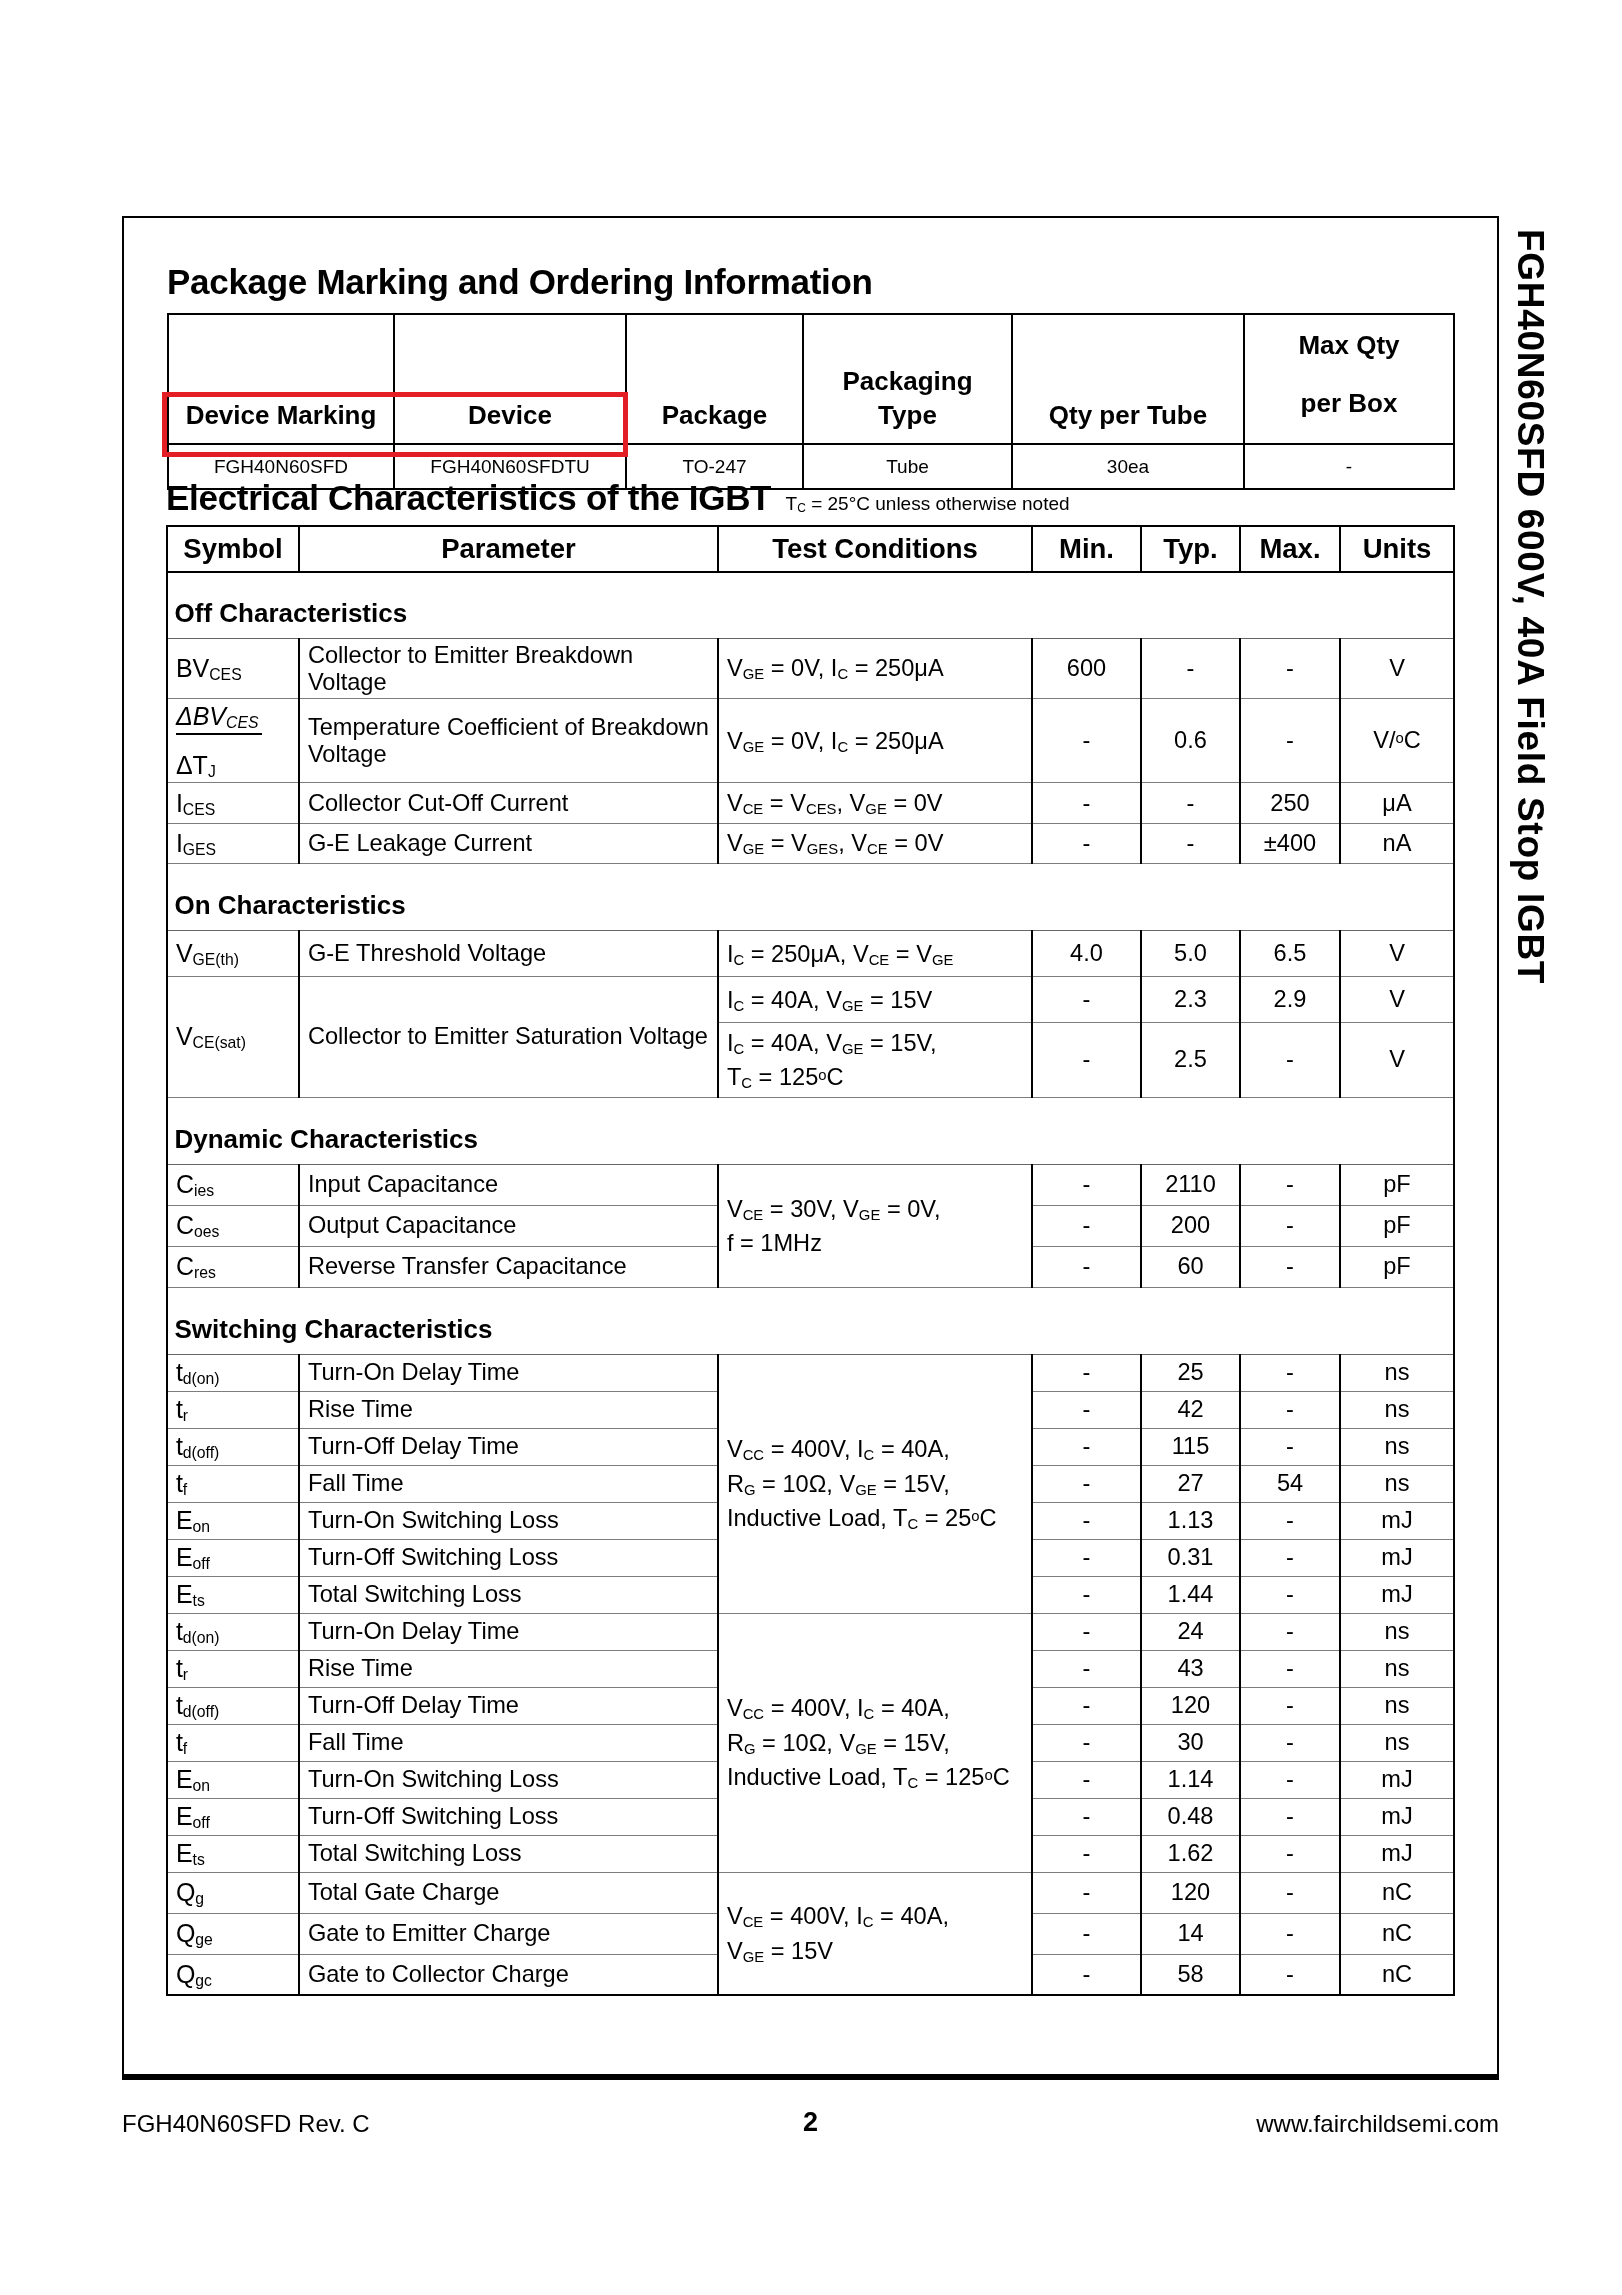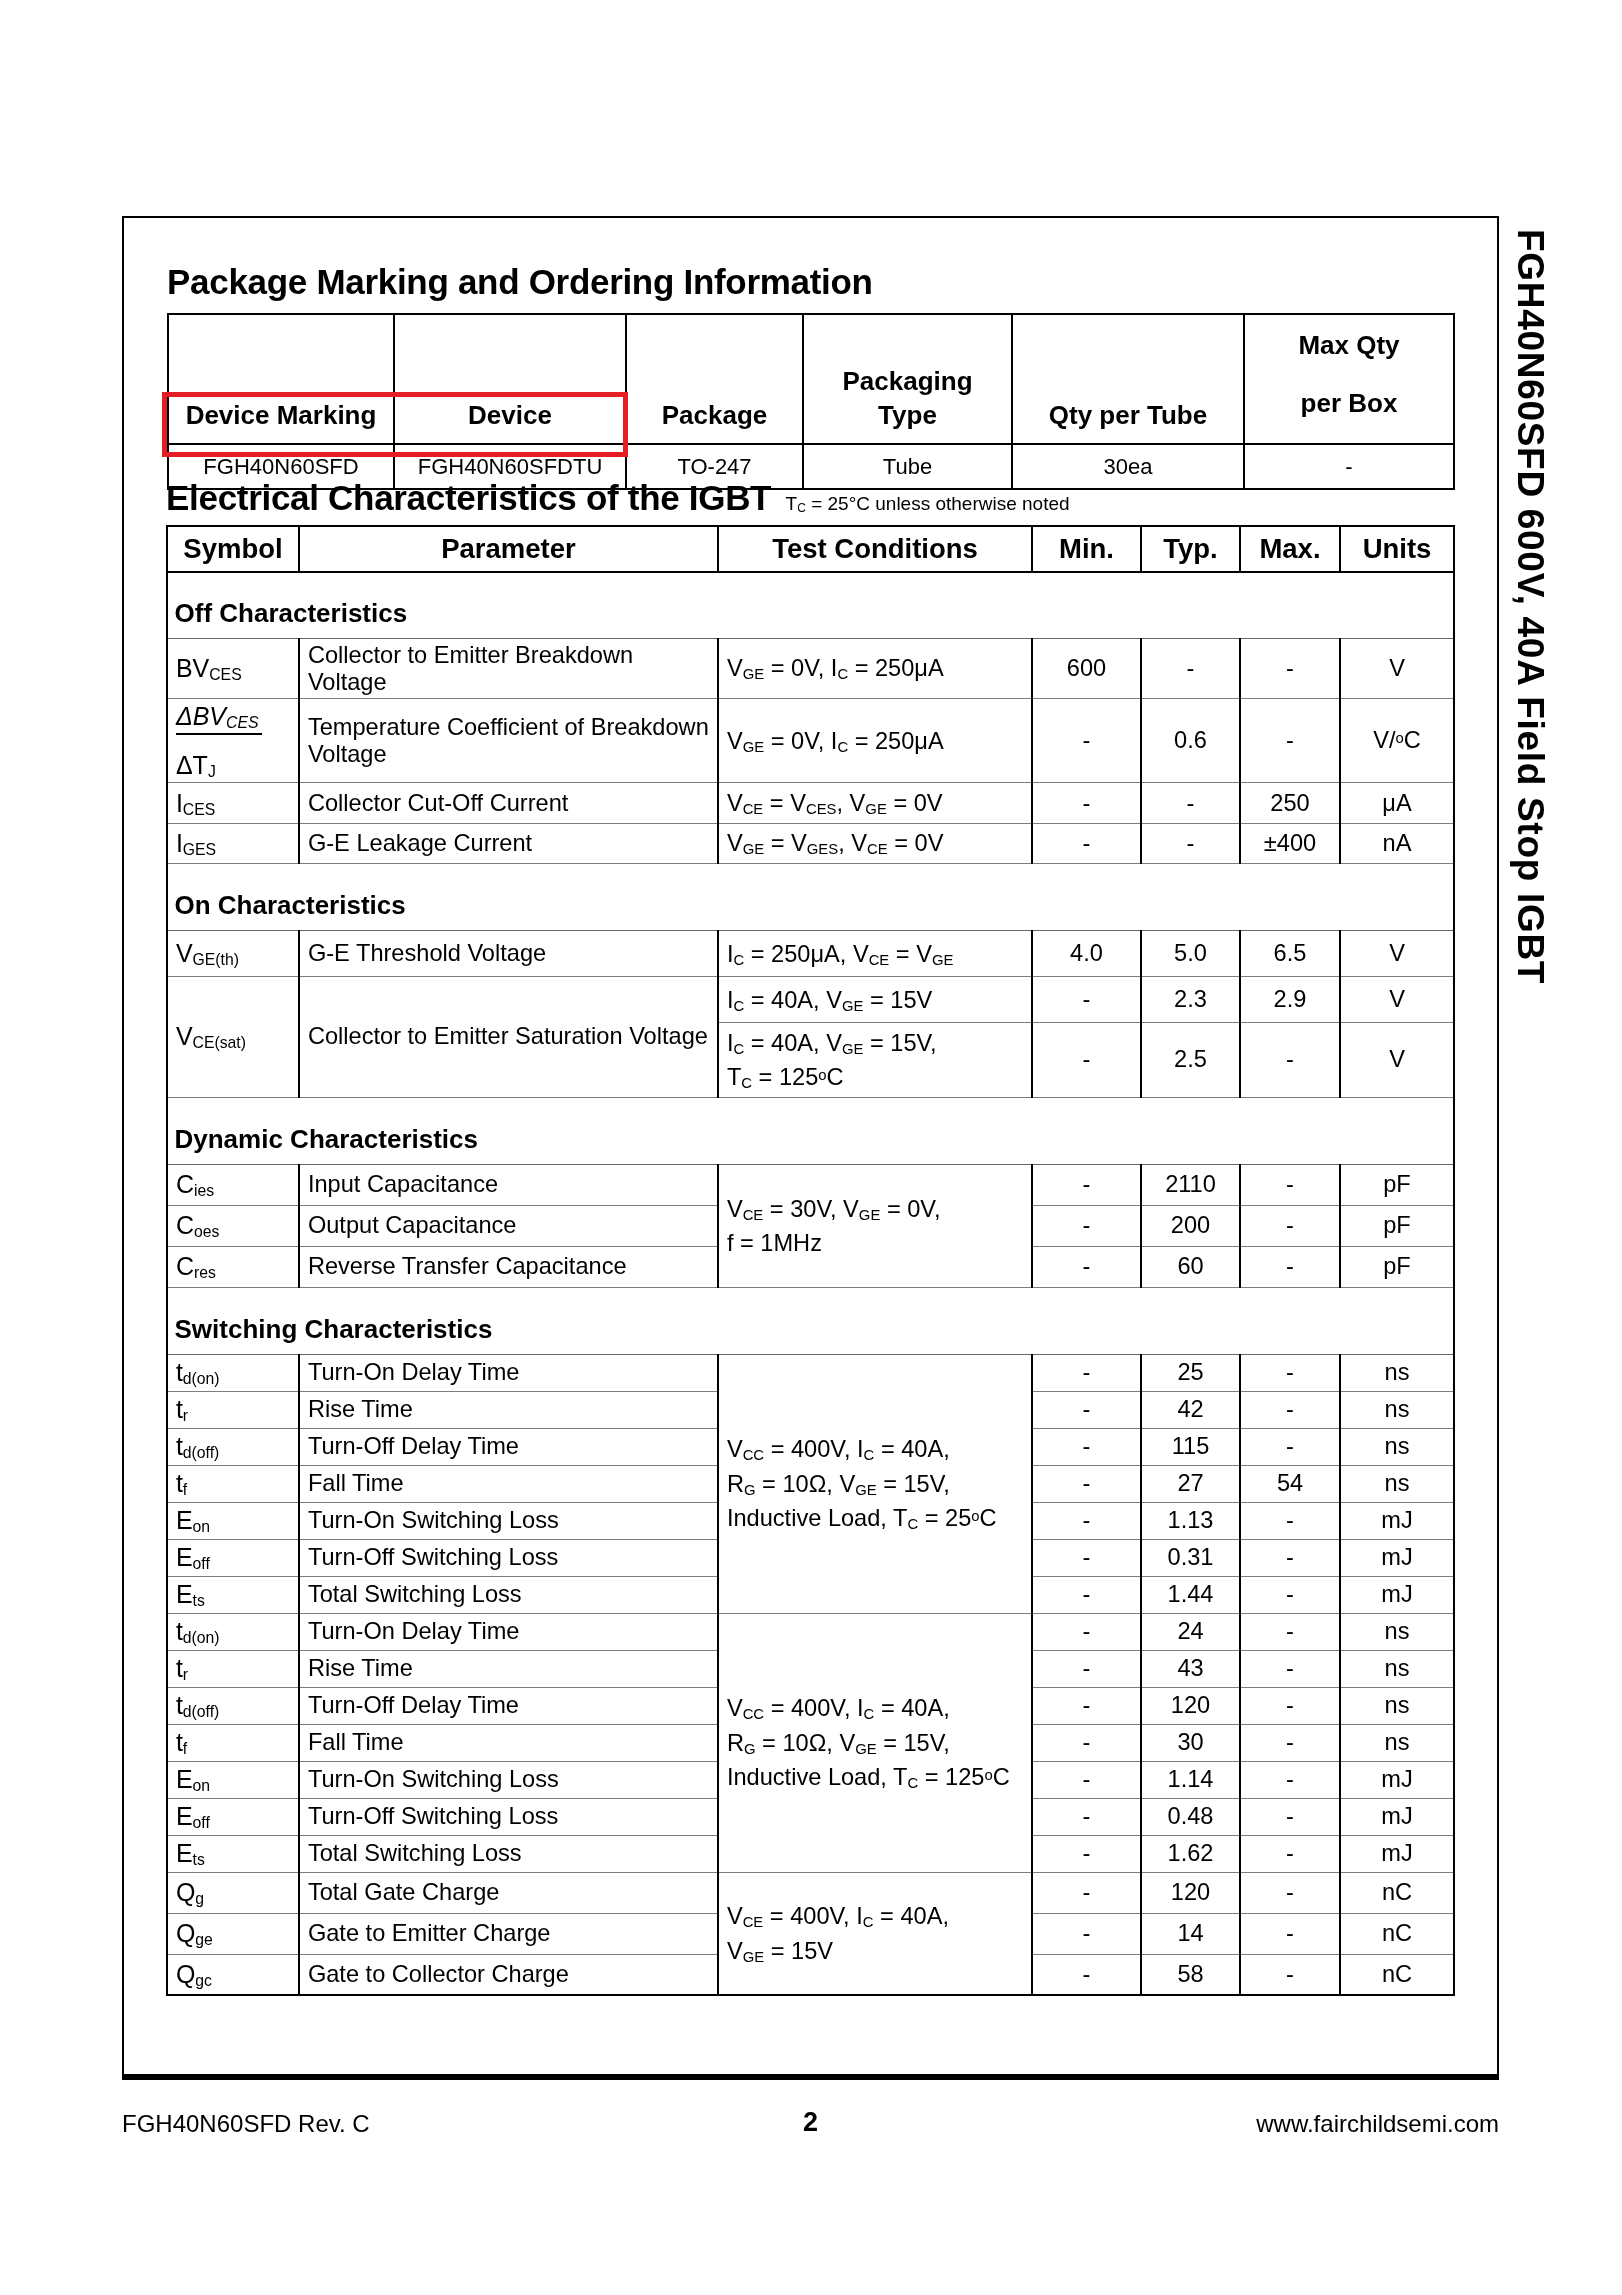--- a/index.html
+++ b/index.html
@@ -21,21 +21,21 @@
   sub { font-size:63%; vertical-align:-0.18em; line-height:0; }
   sup { font-size:63%; vertical-align:0.35em; line-height:0; }
 
   
   .ordering-block { position:absolute; left:167px; top:262px; }
   .otable { border-collapse:collapse; table-layout:fixed; width:1286px; border:2.6px solid #000; margin-top:10.5px; }
   .otable th, .otable td { border:2px solid #000; text-align:center; overflow:hidden; }
   .otable th { height:93px; vertical-align:bottom; padding-bottom:10.5px;
                font-size:26px; font-weight:bold; white-space:pre-line; line-height:1.3; }
   .otable th.lh-big { line-height:2.25;border-radius:9px; }
-  .otable td { height:41px; font-size:22px; }
+  .otable td { height:41px; font-size:19px; }
   .red-box { position:absolute; left:-5.2px; top:130px; width:466px; height:65px;
              border:5.9px solid #e31e24; box-sizing:border-box; pointer-events:none; }
 
   
   .elec-block { position:absolute; left:166px; top:478px; }
   .etable { border-collapse:collapse; table-layout:fixed; width:1287px; border:2.6px solid #000; margin-top:6.5px; }
   .etable th, .etable td { border:2px solid #000; overflow:hidden; }
   .etable th { height:42px; font-size:27.5px; font-weight:bold; text-align:center; }
   .etable td { font-size:23.6px; padding:2.6px 7.9px;
                border-top:1.3px solid #7d7d7d; border-bottom:1.3px solid #7d7d7d; }

